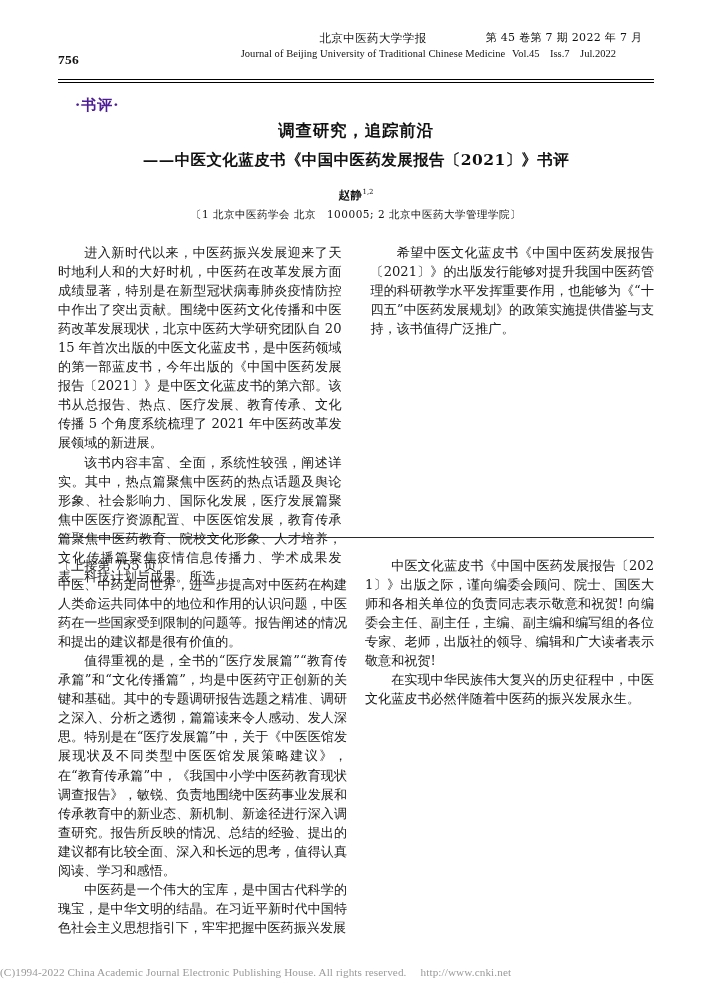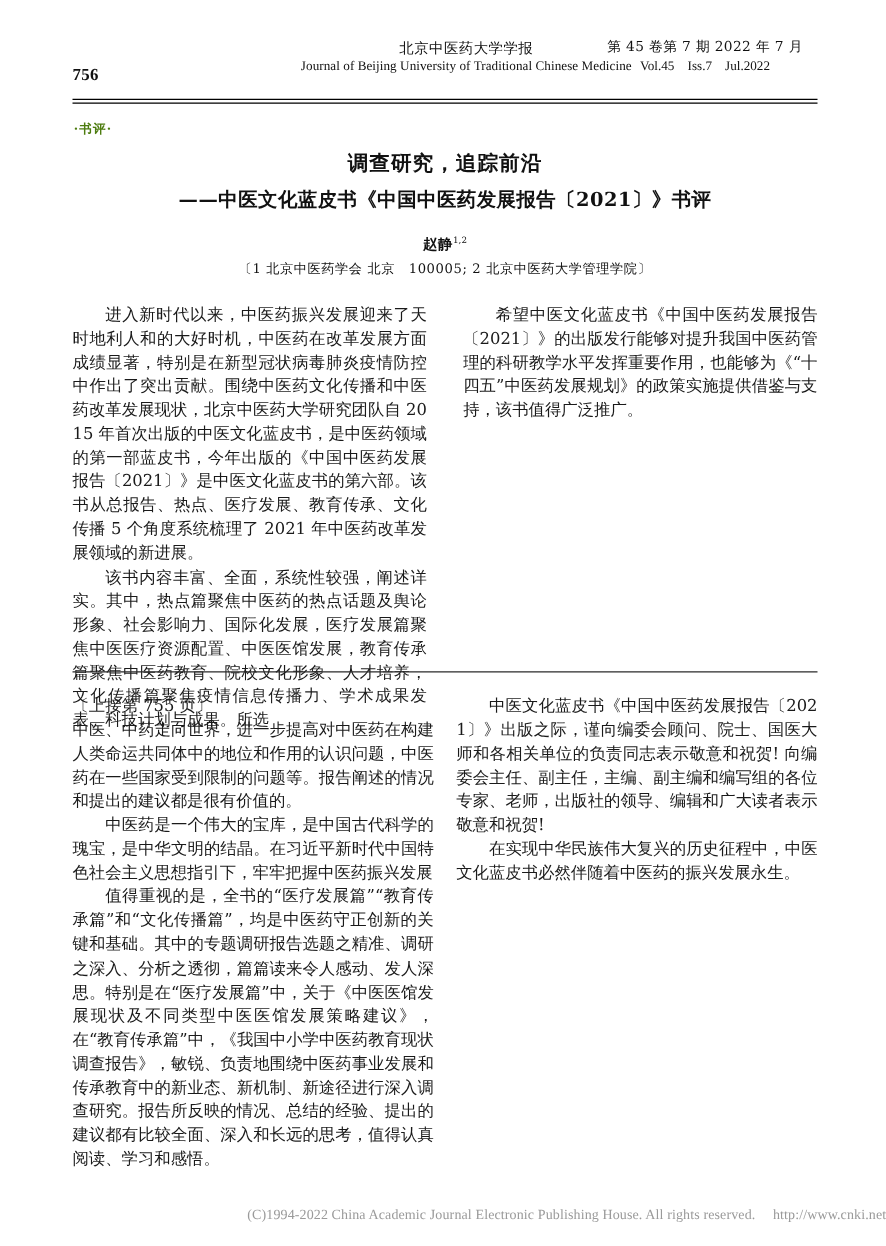--- a/index.html
+++ b/index.html
@@ -88,27 +88,27 @@
     width: 596px;
     height: 4px;
     border-top: 1.4px solid #000;
     border-bottom: 1.4px solid #000;
     box-sizing: border-box;
   }
 
   
   .sec-marker {
     position: absolute;
-    left: 59px;
+    left: 75px;
     top: 96px;
     font-family: "DejaVu Serif", "Liberation Serif", serif;
-    font-size: 10px;
+    font-size: 15px;
     font-weight: bold;
     letter-spacing: 1px;
-    color: #4d7c0f;
+    color: #4c1d95;
   }
 
   
   .titleblock {
     position: absolute;
     left: 58px;
     top: 118px;
     width: 596px;
     text-align: center;
   }
@@ -189,21 +189,21 @@
     height: 0;
     border-top: 1.2px solid #2b2b2b;
   }
 
   
   .footer {
     position: absolute;
     left: 0;
     top: 966px;
     width: 709px;
-    text-align: right;
+    text-align: left;
     font-family: "Liberation Serif", "DejaVu Serif", serif;
     font-size: 11.2px;
     color: #9a9a9a;
     letter-spacing: 0.1px;
   }
   .footer .url { margin-left: 14px; }
 </style>
 </head>
 <body>
 
@@ -240,22 +240,22 @@
       <p class="para indent">希望中医文化蓝皮书《中国中医药发展报告〔2021〕》的出版发行能够对提升我国中医药管理的科研教学水平发挥重要作用，也能够为《“十四五”中医药发展规划》的政策实施提供借鉴与支持，该书值得广泛推广。</p>
     </div>
   </div>
 
   <div class="rule-single"></div>
 
   <div class="cols lower">
     <div class="col">
       <p class="para noindent">〔上接第 755 页〕</p>
       <p class="para noindent">中医、中药走向世界，进一步提高对中医药在构建人类命运共同体中的地位和作用的认识问题，中医药在一些国家受到限制的问题等。报告阐述的情况和提出的建议都是很有价值的。</p>
+      <p class="para indent">值得重视的是，全书的“医疗发展篇”“教育传承篇”和“文化传播篇”，均是中医药守正创新的关键和基础。其中的专题调研报告选题之精准、调研之深入、分析之透彻，篇篇读来令人感动、发人深思。特别是在“医疗发展篇”中，关于《中医医馆发展现状及不同类型中医医馆发展策略建议》，在“教育传承篇”中，《我国中小学中医药教育现状调查报告》，敏锐、负责地围绕中医药事业发展和传承教育中的新业态、新机制、新途径进行深入调查研究。报告所反映的情况、总结的经验、提出的建议都有比较全面、深入和长远的思考，值得认真阅读、学习和感悟。</p>
       <p class="para indent">中医药是一个伟大的宝库，是中国古代科学的瑰宝，是中华文明的结晶。在习近平新时代中国特色社会主义思想指引下，牢牢把握中医药振兴发展</p>
-      <p class="para indent">值得重视的是，全书的“医疗发展篇”“教育传承篇”和“文化传播篇”，均是中医药守正创新的关键和基础。其中的专题调研报告选题之精准、调研之深入、分析之透彻，篇篇读来令人感动、发人深思。特别是在“医疗发展篇”中，关于《中医医馆发展现状及不同类型中医医馆发展策略建议》，在“教育传承篇”中，《我国中小学中医药教育现状调查报告》，敏锐、负责地围绕中医药事业发展和传承教育中的新业态、新机制、新途径进行深入调查研究。报告所反映的情况、总结的经验、提出的建议都有比较全面、深入和长远的思考，值得认真阅读、学习和感悟。</p>
     </div>
     <div class="col">
       <p class="para indent">中医文化蓝皮书《中国中医药发展报告〔2021〕》出版之际，谨向编委会顾问、院士、国医大师和各相关单位的负责同志表示敬意和祝贺! 向编委会主任、副主任，主编、副主编和编写组的各位专家、老师，出版社的领导、编辑和广大读者表示敬意和祝贺!</p>
       <p class="para indent">在实现中华民族伟大复兴的历史征程中，中医文化蓝皮书必然伴随着中医药的振兴发展永生。</p>
     </div>
   </div>
 
   <div class="footer">
     <span>(C)1994-2022 China Academic Journal Electronic Publishing House. All rights reserved.</span><span class="url">http://www.cnki.net</span>
   </div>

